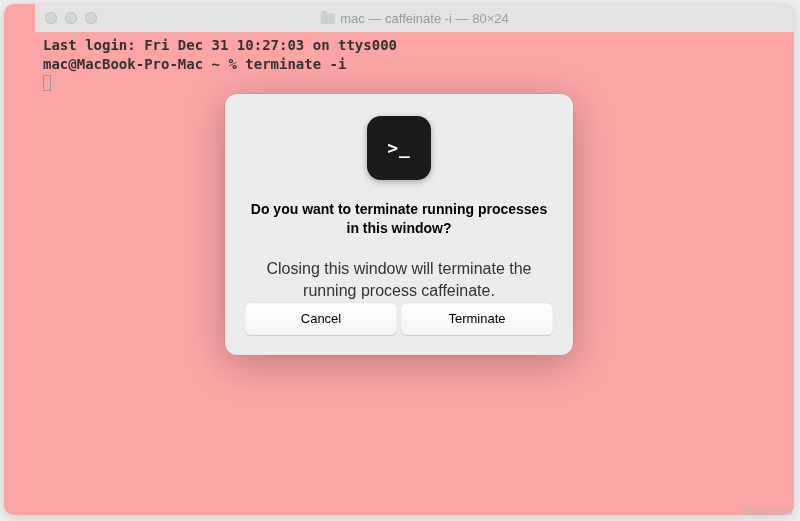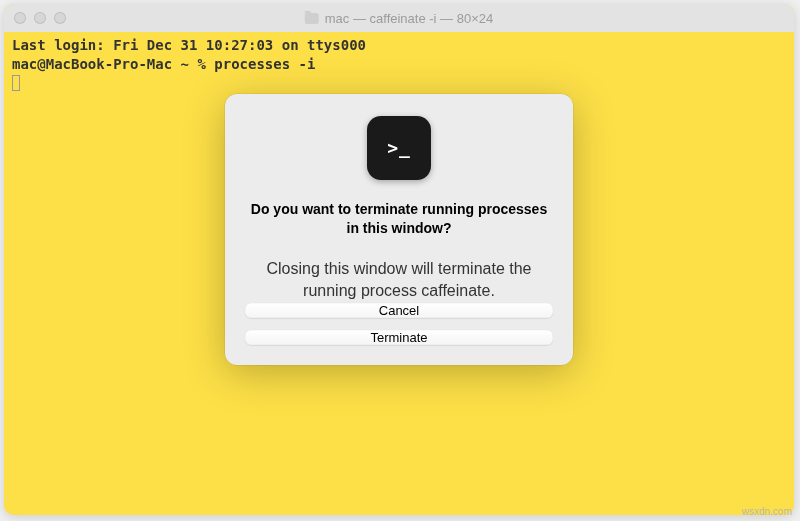--- a/index.html
+++ b/index.html
@@ -8,25 +8,26 @@
       height: 521px;
       background: #f0f0f0;
       font-family: -apple-system, BlinkMacSystemFont, "Helvetica Neue", sans-serif;
       position: relative;
       overflow: hidden;
     }
     .window {
       width: 790px;
       height: 511px;
       margin: 4px;
-      background: #fde047;
+      background: #fca5a5;
       border-radius: 10px;
       box-shadow: 0 2px 12px rgba(0,0,0,0.15);
       overflow: hidden;
       position: relative;
+      padding-left: 31px;
     }
     .titlebar {
       height: 28px;
       background: #e3e3e3;
       display: flex;
       align-items: center;
       padding: 0 10px;
       position: relative;
     }
     .traffic-lights {
@@ -131,23 +132,22 @@
       line-height: 1.35;
     }
     .modal-body {
       font-size: 16px;
       color: #333;
       text-align: center;
       line-height: 1.4;
     }
     .modal-buttons {
       display: flex;
-      gap: 12px;
+      gap: 4px;
       width: 100%;
-      flex-direction: column;
     }
     .btn {
       flex: 1;
       height: 32px;
       border: none;
       border-radius: 6px;
       background: linear-gradient(#ffffff, #f5f5f5);
       box-shadow: 0 0.5px 1px rgba(0,0,0,0.15), inset 0 0 0 0.5px rgba(0,0,0,0.05);
       font-size: 13px;
       color: #000;
@@ -173,21 +173,21 @@
       <div class="traffic-light tl-min"></div>
       <div class="traffic-light tl-max"></div>
     </div>
     <div class="title-text">
       <span class="folder-icon"></span>
       <span>mac — caffeinate -i — 80×24</span>
     </div>
   </div>
   <div class="terminal-content">
     <div class="terminal-line">Last login: Fri Dec 31 10:27:03 on ttys000</div>
-    <div class="terminal-line">mac@MacBook-Pro-Mac ~ % processes -i</div>
+    <div class="terminal-line">mac@MacBook-Pro-Mac ~ % terminate -i</div>
     <div class="terminal-line"><span class="cursor-block"></span></div>
   </div>
 
   <div class="modal-backdrop">
     <div class="modal">
       <div class="app-icon">
         <span class="app-icon-inner">&gt;_</span>
       </div>
       <div class="modal-title">Do you want to terminate running processes in this window?</div>
       <div class="modal-body">Closing this window will terminate the running process caffeinate.</div>

